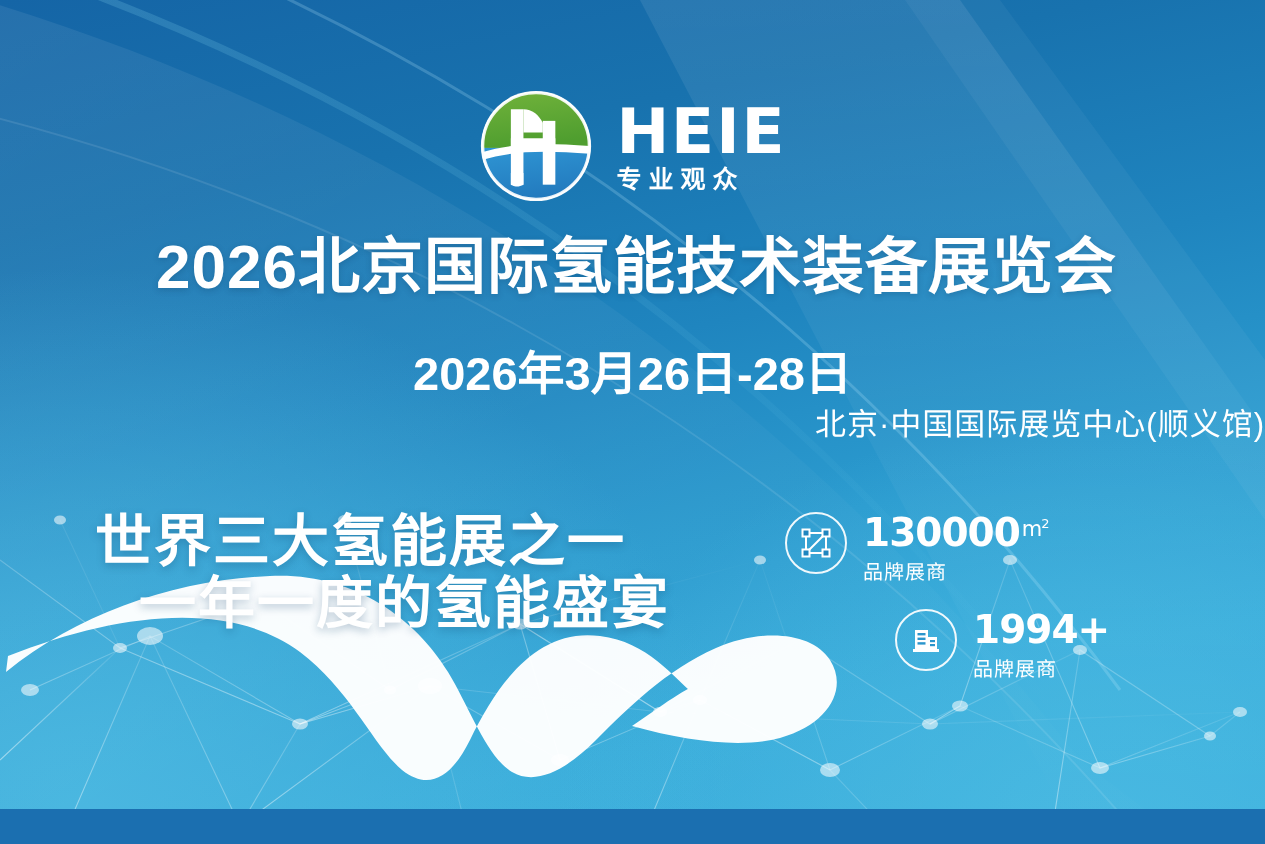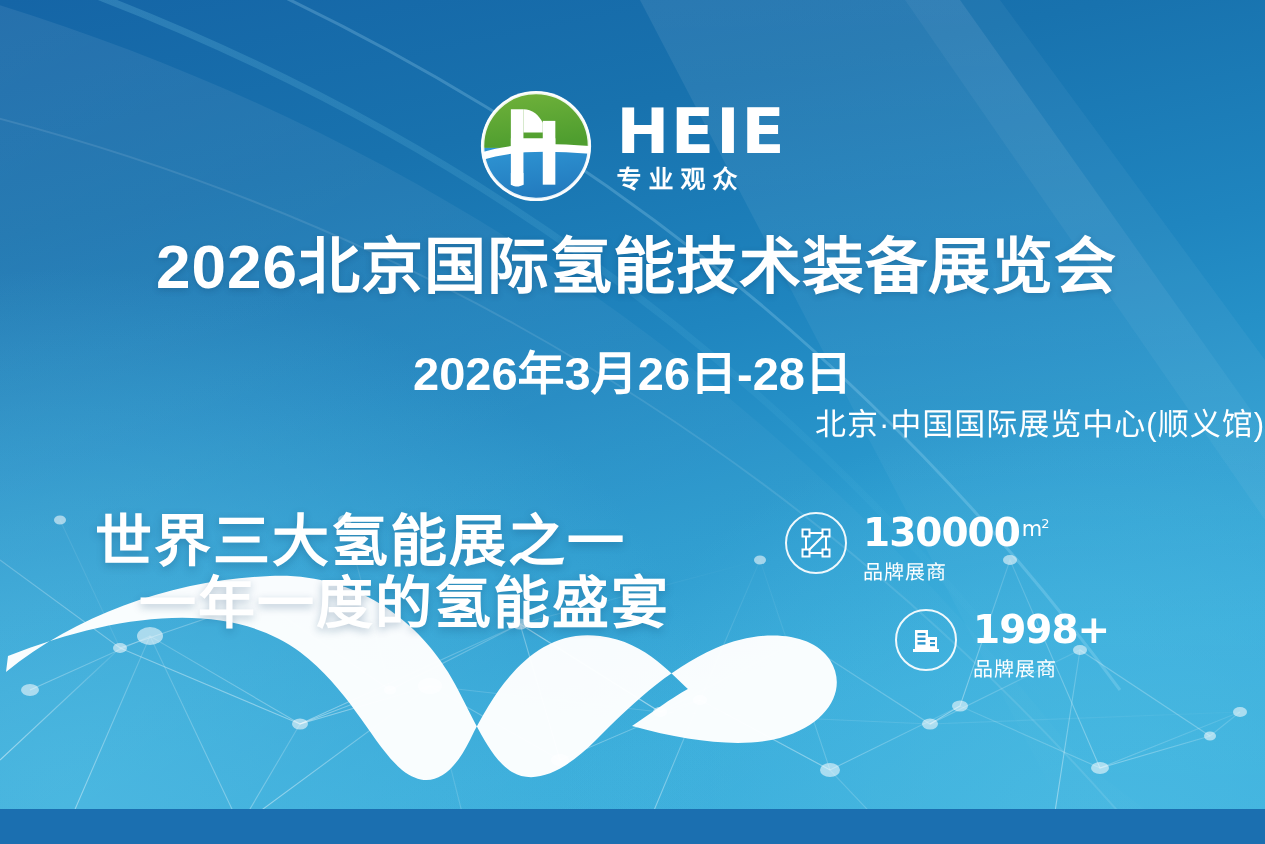--- a/index.html
+++ b/index.html
@@ -266,21 +266,21 @@
             <rect x="8.5" y="10" width="8" height="2.4"></rect>
             <rect x="8.5" y="14.6" width="8" height="2.4"></rect>
             <rect x="8.5" y="19.2" width="8" height="2.4"></rect>
             <rect x="21" y="17" width="5" height="2.2"></rect>
             <rect x="21" y="21" width="5" height="2.2"></rect>
           </g>
         </svg>
       </div>
       <div class="stat-text">
         <div class="stat-num">
-          <span>1998+</span>
+          <span>1994+</span>
         </div>
         <div class="stat-label">品牌展商</div>
       </div>
     </div>
 
 
   </div>
 </div>
 
 </body></html>

